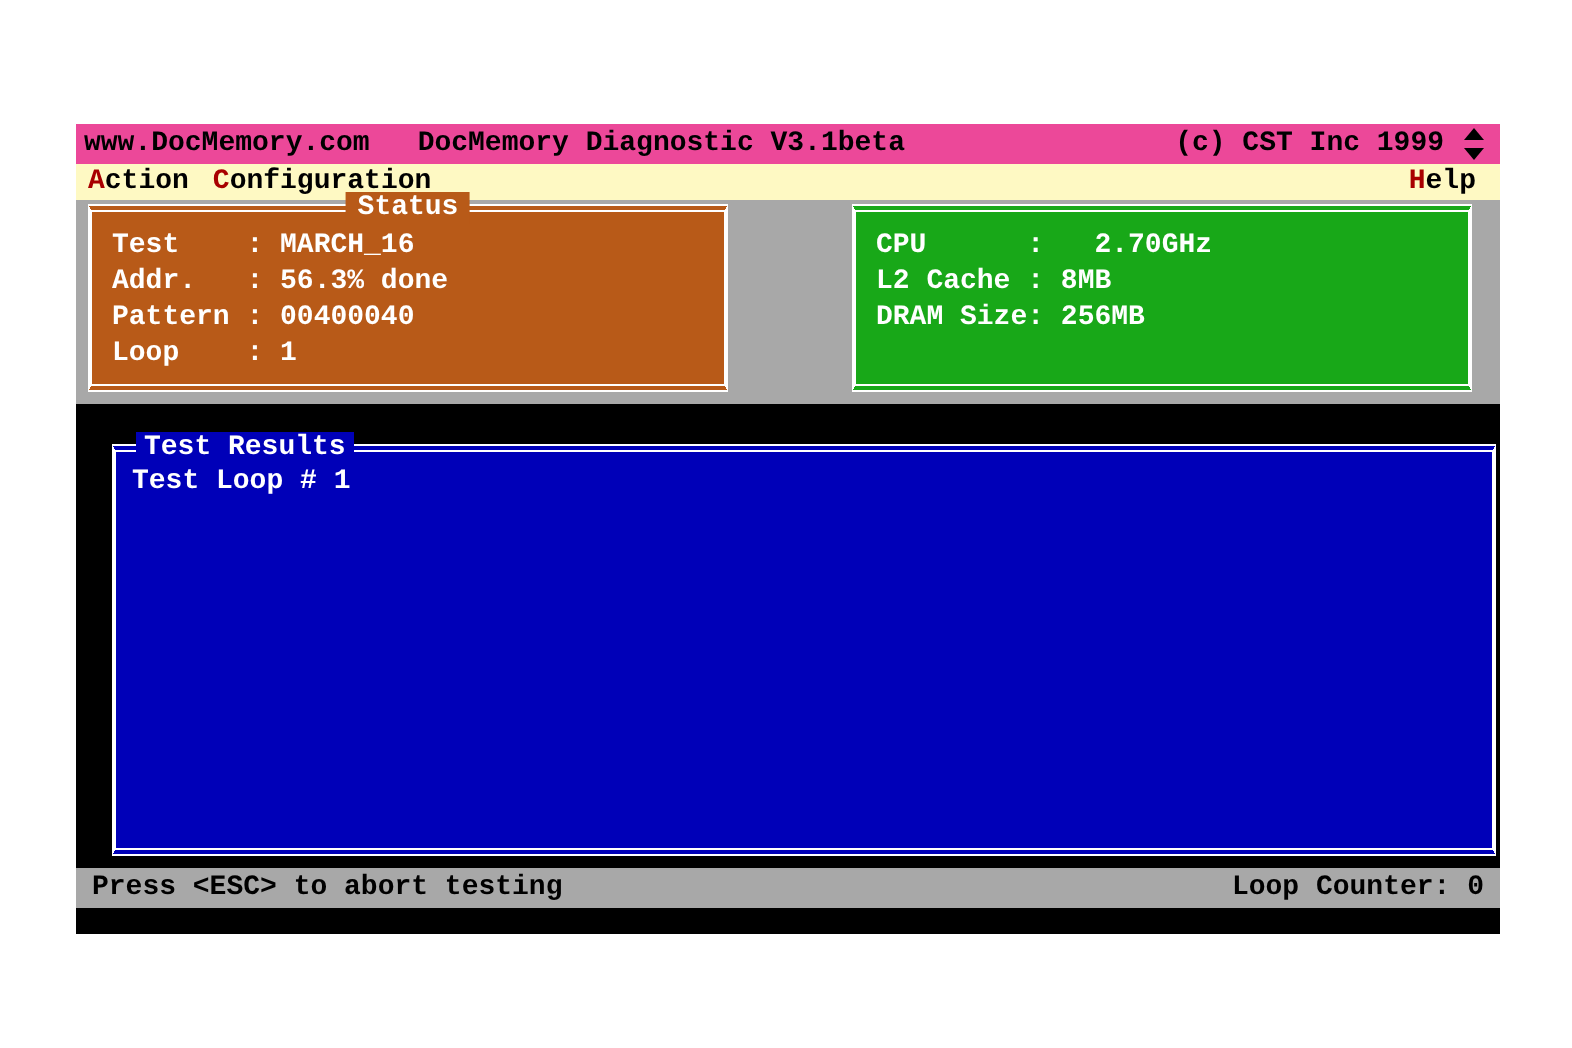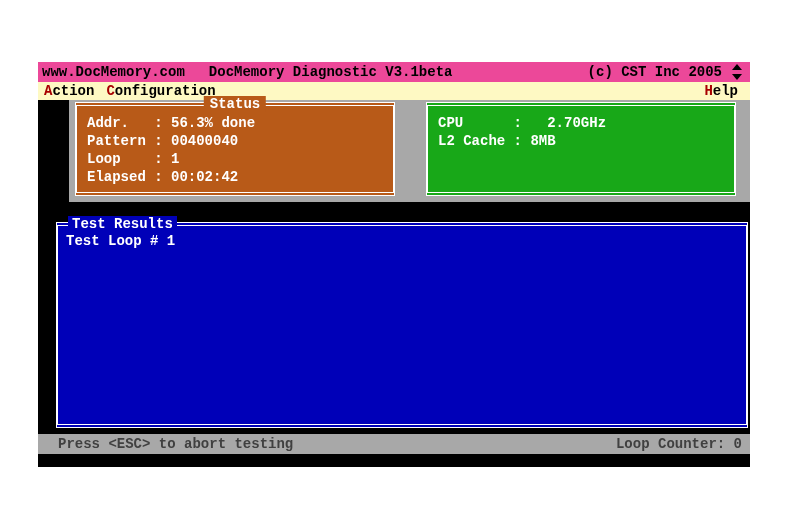--- a/index.html
+++ b/index.html
@@ -53,21 +53,20 @@
     position: relative;
   }
   .menubar .menuitem { padding: 0 6px; }
   .menubar .hot { color: #a80000; }
   .menubar .help { position: absolute; right: 6px; }
   .upper {
     display: flex;
     background: #a8a8a8;
     padding: 2px 0 6px 0;
     gap: 0;
-    margin-left: 31px;
   }
   .panel {
     position: relative;
     margin: 0 6px;
     padding: 8px 10px 6px 10px;
   }
   .panel.status {
     background: #b85a18;
     border: 2px solid #ffffff;
     border-top: 4px double #ffffff;
@@ -117,42 +116,42 @@
   .results .legend {
     position: absolute;
     top: -10px;
     left: 10px;
     background: #0000b8;
     padding: 0 4px;
   }
   .footer {
     height: 20px;
     background: #a8a8a8;
-    color: #404040;
-    display: flex;
-    align-items: center;
-    padding: 0 20px;
+    color: #000000;
+    display: flex;
+    align-items: center;
+    padding: 0 8px;
     position: relative;
     margin-top: 6px;
   }
   .footer .errcount { position: absolute; right: 8px; }
   .blackstrip {
     background: #000000;
     height: 14px;
   }
 </style>
 </head>
 <body>
 
 <div class="screen">
 
   <div class="titlebar">
     <span class="url">www.DocMemory.com</span>
     <span class="appname">DocMemory Diagnostic V3.1beta</span>
-    <span class="copy">(c) CST Inc 2005</span>
+    <span class="copy">(c) CST Inc 1999</span>
     <span class="scrollarrow">
       <svg width="10" height="16" viewBox="0 0 10 16">
         <polygon points="5,0 10,6 0,6" fill="#000"></polygon>
         <polygon points="0,10 10,10 5,16" fill="#000"></polygon>
       </svg>
     </span>
   </div>
 
   <div class="menubar">
     <span class="menuitem">
@@ -163,29 +162,30 @@
     </span>
     <span class="menuitem help">
       <span class="hot">H</span><span>elp</span>
     </span>
   </div>
 
   <div class="upper">
 
     <div class="panel status">
       <span class="legend">Status</span>
+      <div class="row"><span>Test    : </span><span>MARCH_16</span></div>
       <div class="row"><span>Addr.   : </span><span>56.3% done</span></div>
       <div class="row"><span>Pattern : </span><span>00400040</span></div>
       <div class="row"><span>Loop    : </span><span>1</span></div>
-      <div class="row"><span>Elapsed : </span><span>00:02:42</span></div>
     </div>
 
     <div class="panel sysinfo">
       <div class="row"><span>CPU      :   </span><span>2.70GHz</span></div>
       <div class="row"><span>L2 Cache : </span><span>8MB</span></div>
+      <div class="row"><span>DRAM Size: </span><span>256MB</span></div>
     </div>
 
   </div>
 
   <div class="blackstrip"></div>
 
   <div class="results-outer">
     <div class="results">
       <span class="legend">Test Results</span>
       <div class="row">Test Loop # 1</div>

